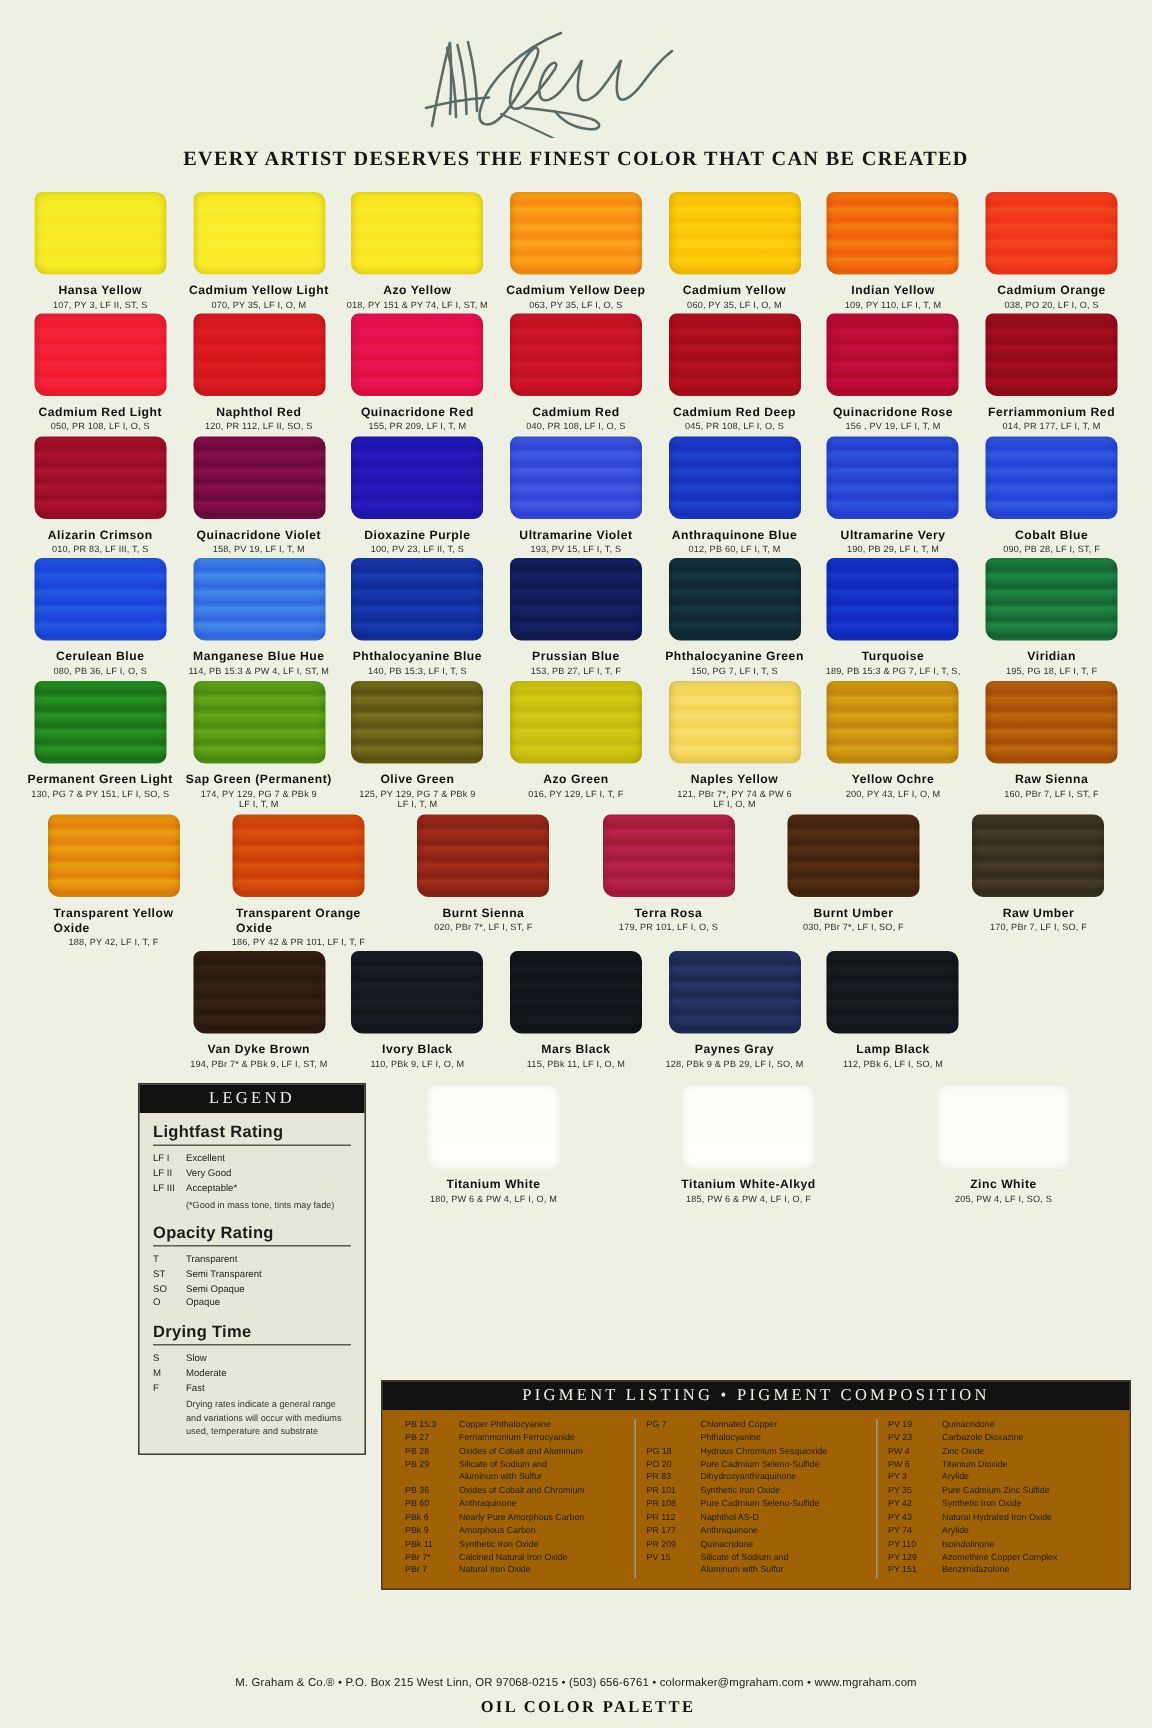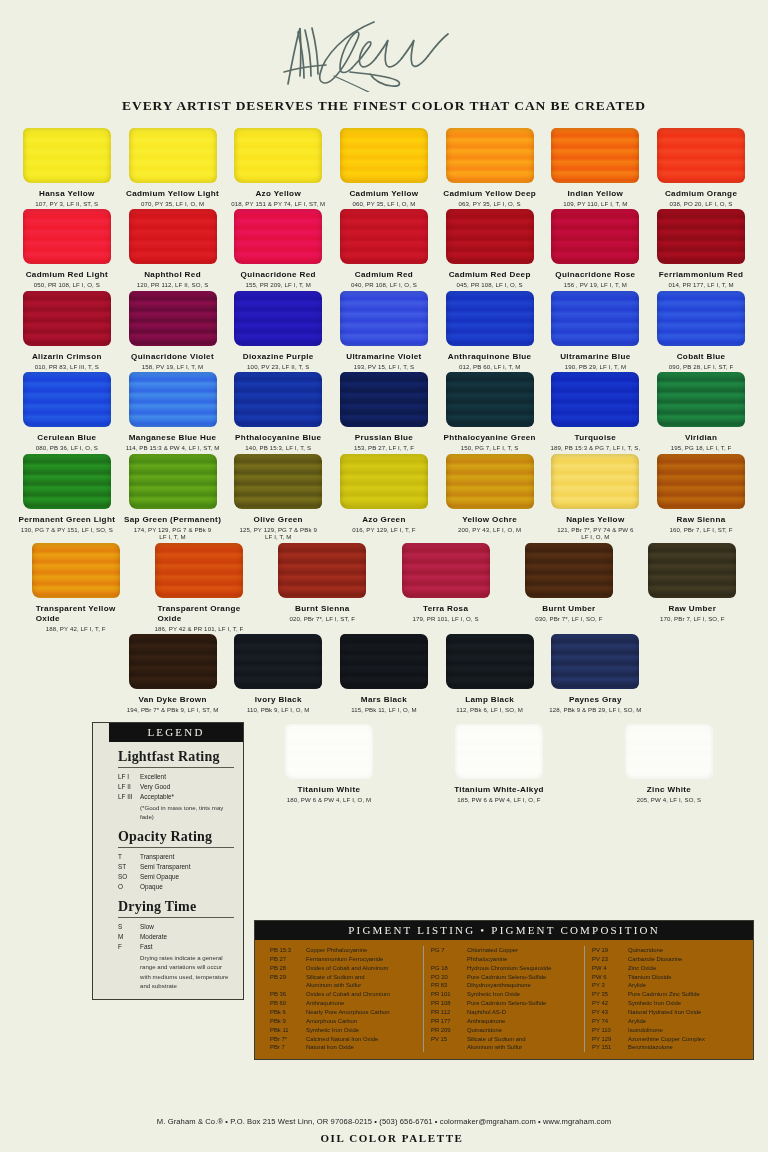--- a/index.html
+++ b/index.html
@@ -89,36 +89,35 @@
     box-sizing:border-box;
     margin-top:6px;
     align-items:flex-start;
   }
   .legend{
     width:152px;
     margin-left:78px;
     border:1px solid #3b3b33;
     background:#e6e7da;
     box-sizing:border-box;
-    padding-left:16px;
   }
   .boxhead{
     background:#111;
     color:#f2f2ea;
     text-align:center;
     font-family:"Liberation Serif", serif;
     font-size:11px;
     letter-spacing:2.2px;
     padding:3px 0 4px;
   }
   .legend-body{padding:7px 9px 9px;}
   .lg-title{
-    font-size:14px;font-weight:bold;letter-spacing:.2px;
+    font-size:11px;font-weight:bold;letter-spacing:.2px;
     border-bottom:1px solid #5a5a4e;
-    padding-bottom:2px;margin-bottom:4px;font-family:Liberation Serif, serif;
+    padding-bottom:2px;margin-bottom:4px;
   }
   .lg-title.sub{margin-top:8px;}
   .lg-row{display:flex;font-size:6.4px;line-height:1.55;color:#222;}
   .lg-key{width:22px;flex:none;}
   .lg-note{
     font-size:6.1px;line-height:1.5;color:#333;
     margin-left:22px;margin-top:1px;
   }
 
   .whites{
@@ -211,36 +210,36 @@
       </div>
       <div class="cell">
         <div class="swatch" style="background: rgb(251, 232, 37);">
           <div class="strokes"></div>
           <div class="edge"></div>
         </div>
         <div class="cname">Azo Yellow</div>
         <div class="cinfo">018, PY 151 &amp; PY 74, LF I, ST, M</div>
       </div>
       <div class="cell">
+        <div class="swatch" style="background: rgb(251, 154, 22);">
+          <div class="strokes"></div>
+          <div class="edge"></div>
+        </div>
+        <div class="cname">Cadmium Yellow Deep</div>
+        <div class="cinfo">063, PY 35, LF I, O, S</div>
+      </div>
+      <div class="cell">
         <div class="swatch" style="background: rgb(253, 202, 9);">
           <div class="strokes"></div>
           <div class="edge"></div>
         </div>
         <div class="cname">Cadmium Yellow</div>
         <div class="cinfo">060, PY 35, LF I, O, M</div>
       </div>
       <div class="cell">
-        <div class="swatch" style="background: rgb(251, 154, 22);">
-          <div class="strokes"></div>
-          <div class="edge"></div>
-        </div>
-        <div class="cname">Cadmium Yellow Deep</div>
-        <div class="cinfo">063, PY 35, LF I, O, S</div>
-      </div>
-      <div class="cell">
         <div class="swatch" style="background: rgb(244, 112, 15);">
           <div class="strokes"></div>
           <div class="edge"></div>
         </div>
         <div class="cname">Indian Yellow</div>
         <div class="cinfo">109, PY 110, LF I, T, M</div>
       </div>
       <div class="cell">
         <div class="swatch" style="background: rgb(243, 60, 28);">
           <div class="strokes"></div>
@@ -347,21 +346,21 @@
           <div class="edge"></div>
         </div>
         <div class="cname">Anthraquinone Blue</div>
         <div class="cinfo">012, PB 60, LF I, T, M</div>
       </div>
       <div class="cell">
         <div class="swatch" style="background: rgb(42, 74, 216);">
           <div class="strokes"></div>
           <div class="edge"></div>
         </div>
-        <div class="cname">Ultramarine Blue</div>
+        <div class="cname">Ultramarine Very</div>
         <div class="cinfo">190, PB 29, LF I, T, M</div>
       </div>
       <div class="cell">
         <div class="swatch" style="background: rgb(43, 80, 221);">
           <div class="strokes"></div>
           <div class="edge"></div>
         </div>
         <div class="cname">Cobalt Blue</div>
         <div class="cinfo">090, PB 28, LF I, ST, F</div>
       </div>
@@ -451,34 +450,34 @@
       </div>
       <div class="cell">
         <div class="swatch" style="background: rgb(207, 196, 18);">
           <div class="strokes"></div>
           <div class="edge"></div>
         </div>
         <div class="cname">Azo Green</div>
         <div class="cinfo">016, PY 129, LF I, T, F</div>
       </div>
       <div class="cell">
+        <div class="swatch" style="background: rgb(246, 218, 98);">
+          <div class="strokes"></div>
+          <div class="edge"></div>
+        </div>
+        <div class="cname">Naples Yellow</div>
+        <div class="cinfo">121, PBr 7*, PY 74 &amp; PW 6<br>LF I, O, M</div>
+      </div>
+      <div class="cell">
         <div class="swatch" style="background: rgb(207, 151, 18);">
           <div class="strokes"></div>
           <div class="edge"></div>
         </div>
         <div class="cname">Yellow Ochre</div>
         <div class="cinfo">200, PY 43, LF I, O, M</div>
-      </div>
-      <div class="cell">
-        <div class="swatch" style="background: rgb(246, 218, 98);">
-          <div class="strokes"></div>
-          <div class="edge"></div>
-        </div>
-        <div class="cname">Naples Yellow</div>
-        <div class="cinfo">121, PBr 7*, PY 74 &amp; PW 6<br>LF I, O, M</div>
       </div>
       <div class="cell">
         <div class="swatch" style="background: rgb(178, 92, 12);">
           <div class="strokes"></div>
           <div class="edge"></div>
         </div>
         <div class="cname">Raw Sienna</div>
         <div class="cinfo">160, PBr 7, LF I, ST, F</div>
       </div>
     </div>
@@ -556,34 +555,34 @@
       </div>
       <div class="cell">
         <div class="swatch" style="background: rgb(19, 22, 27);">
           <div class="strokes"></div>
           <div class="edge"></div>
         </div>
         <div class="cname">Mars Black</div>
         <div class="cinfo">115, PBk 11, LF I, O, M</div>
       </div>
       <div class="cell">
+        <div class="swatch" style="background: rgb(34, 48, 94);">
+          <div class="strokes"></div>
+          <div class="edge"></div>
+        </div>
+        <div class="cname">Paynes Gray</div>
+        <div class="cinfo">128, PBk 9 &amp; PB 29, LF I, SO, M</div>
+      </div>
+      <div class="cell">
         <div class="swatch" style="background: rgb(20, 26, 30);">
           <div class="strokes"></div>
           <div class="edge"></div>
         </div>
         <div class="cname">Lamp Black</div>
         <div class="cinfo">112, PBk 6,  LF I, SO, M</div>
-      </div>
-      <div class="cell">
-        <div class="swatch" style="background: rgb(34, 48, 94);">
-          <div class="strokes"></div>
-          <div class="edge"></div>
-        </div>
-        <div class="cname">Paynes Gray</div>
-        <div class="cinfo">128, PBk 9 &amp; PB 29, LF I, SO, M</div>
       </div>
       <div class="cell empty">
         <div class="swatch" style="background: transparent;"></div>
         <div class="cname"></div>
         <div class="cinfo"></div>
       </div>
     </div>
   </div>
 
 <div class="bottom">

